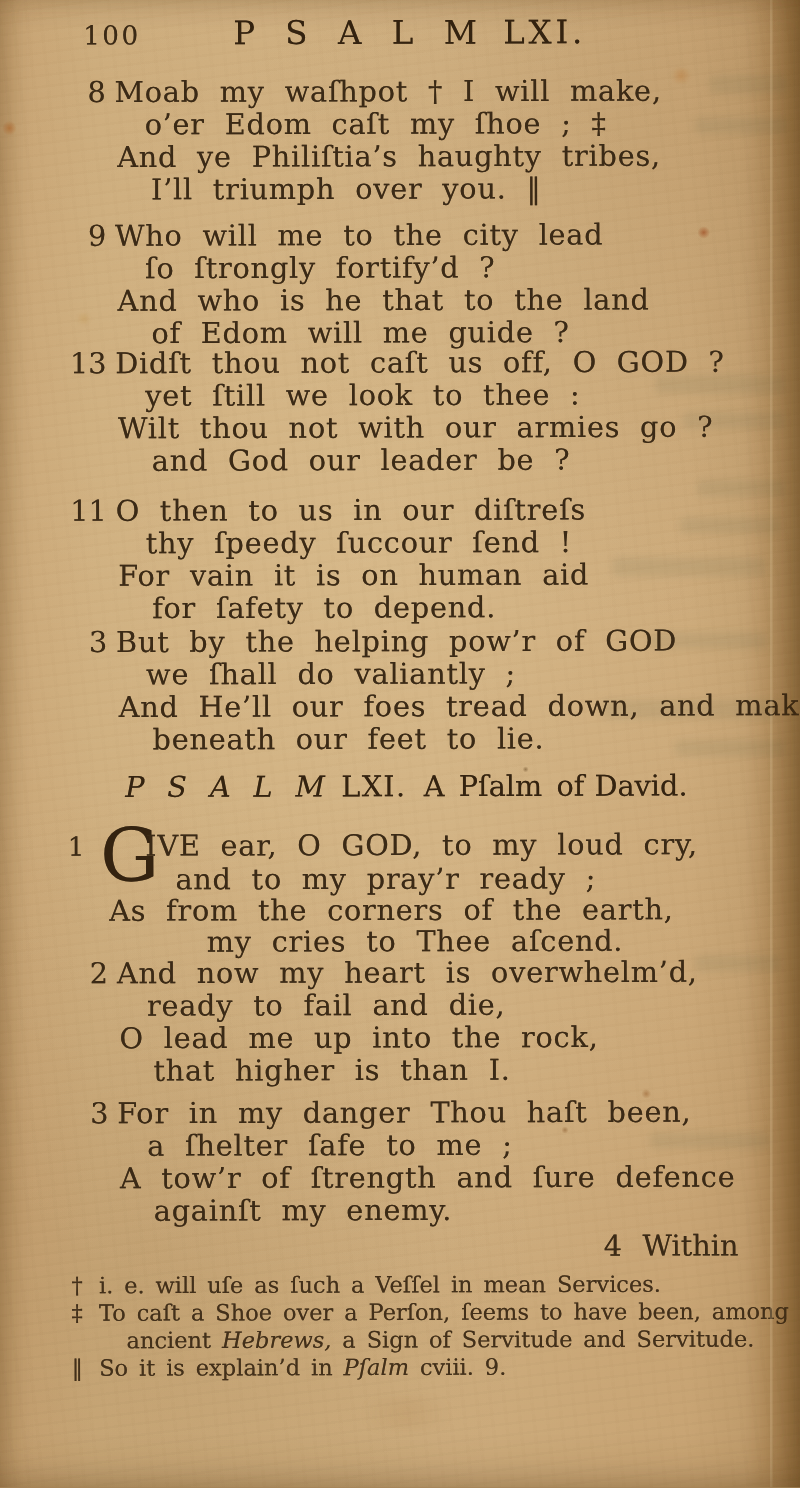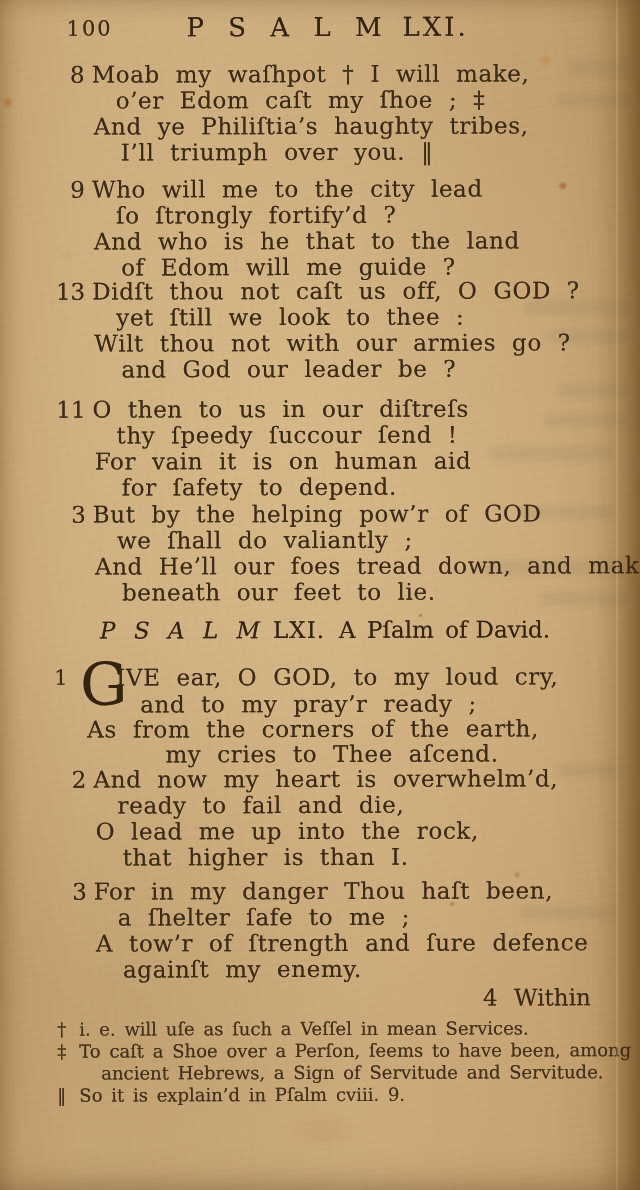--- a/index.html
+++ b/index.html
@@ -68,21 +68,21 @@
   .v1l4{left:121px;top:741px;margin-left:44px;}
 
   
   .catchword{position:absolute;left:482px;top:985px;font-size:23px;word-spacing:9px;white-space:nowrap;}
 
   
   .fn{position:absolute;left:0;width:640px;padding-left:78px;box-sizing:border-box;
       font-size:18px;line-height:22px;white-space:nowrap;word-spacing:3px;color:#43301a;}
   .fn-sym{position:absolute;left:56px;top:0;}
   .fn-cont{padding-left:100px;}
-  .it{}
+  .it{font-style:italic;}
 
   
   .ghost{position:absolute;background:rgba(108,112,78,0.13);filter:blur(3px);border-radius:4px;pointer-events:none;}
   
   .stain{position:absolute;border-radius:50%;pointer-events:none;}
   .s1{left:2px;top:96px;width:11px;height:13px;background:radial-gradient(circle,rgba(178,94,30,0.55),rgba(178,94,30,0) 70%);}
   .s2{left:558px;top:181px;width:10px;height:10px;background:radial-gradient(circle,rgba(152,62,20,0.60),rgba(152,62,20,0) 72%);}
   .s3{left:536px;top:54px;width:18px;height:13px;background:radial-gradient(circle,rgba(184,112,42,0.35),rgba(184,112,42,0) 70%);filter:blur(1px);}
   .s4{left:513px;top:871px;width:8px;height:8px;background:radial-gradient(circle,rgba(140,80,30,0.45),rgba(140,80,30,0) 70%);}
   .s5{left:449px;top:901px;width:6px;height:6px;background:radial-gradient(circle,rgba(120,70,25,0.45),rgba(120,70,25,0) 70%);}

